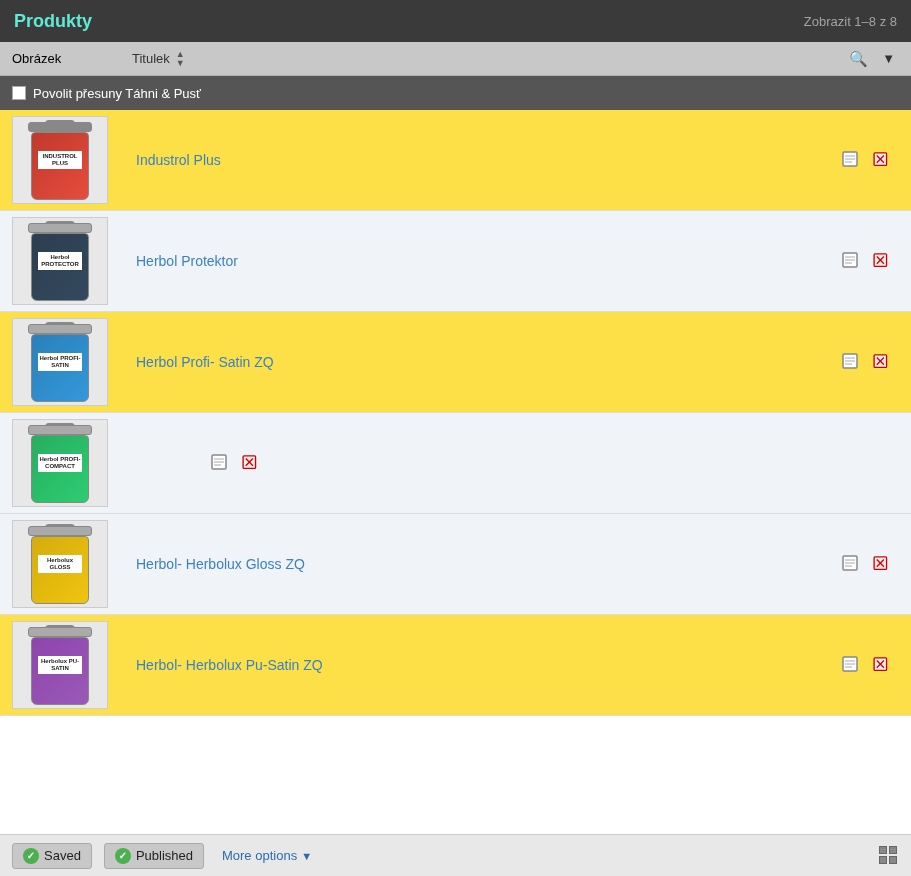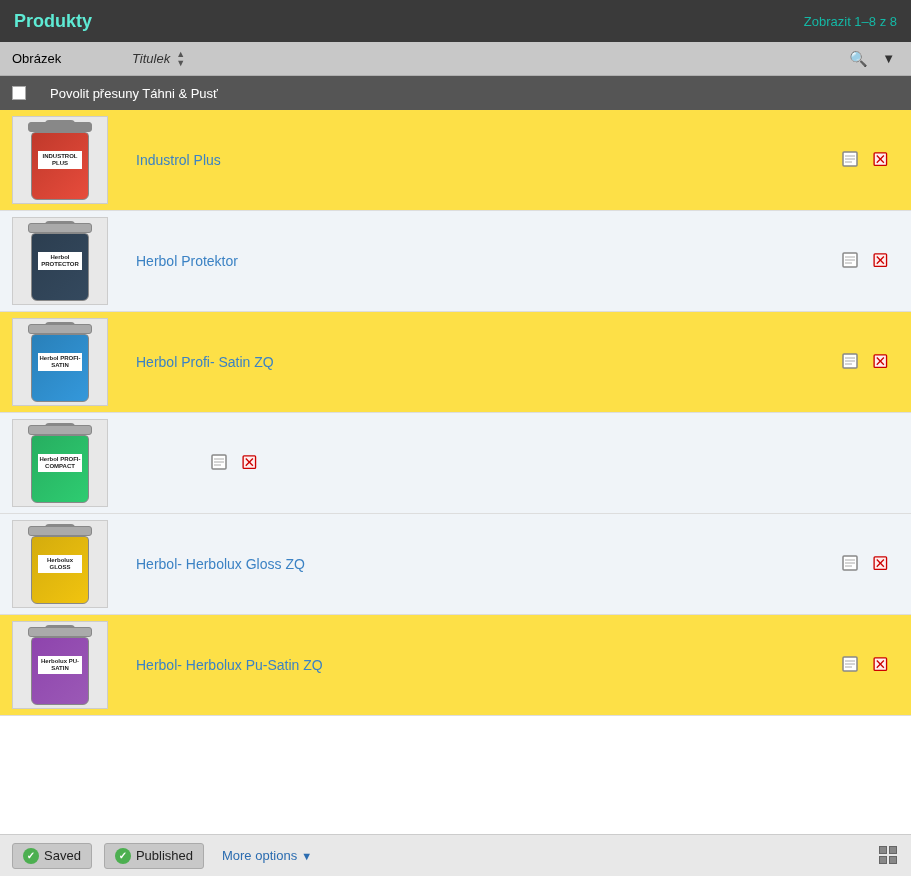--- a/index.html
+++ b/index.html
@@ -24,21 +24,21 @@
       padding: 8px 14px;
       min-height: 42px;
     }
     .page-title {
       font-size: 18px;
       font-weight: bold;
       color: #5eead4;
     }
     .page-count {
       font-size: 13px;
-      color: #14b8a6;
+      color: #a3a3a3;
     }
 
     
     .col-header {
       display: flex;
       align-items: center;
       background: #c8c8c8;
       border-bottom: 1px solid #b0b0b0;
       min-height: 34px;
     }
@@ -52,21 +52,20 @@
       align-items: center;
     }
     .col-header-title {
       flex: 1;
       padding: 0 12px;
       font-size: 13px;
       color: #333;
       display: flex;
       align-items: center;
       gap: 6px;
-      font-style: italic;
     }
     .sort-arrows {
       display: flex;
       flex-direction: column;
       font-size: 9px;
       color: #555;
       line-height: 1;
     }
     .col-header-actions {
       width: 160px;
@@ -77,21 +76,21 @@
       padding: 0 12px;
       gap: 6px;
     }
 
     
     .drag-row {
       background: #555;
       display: flex;
       align-items: center;
       padding: 7px 12px;
-      gap: 24px;
+      gap: 7px;
       min-height: 34px;
     }
     .drag-checkbox {
       width: 14px;
       height: 14px;
       border: 1px solid #aaa;
       background: #fff;
       cursor: pointer;
     }
     .drag-label {

